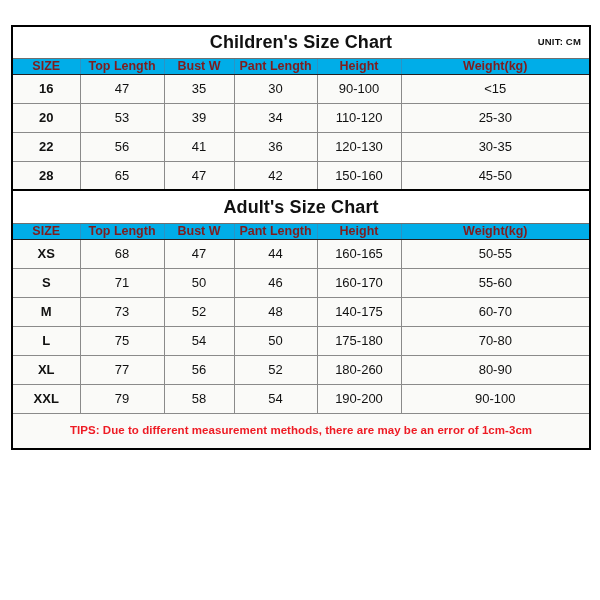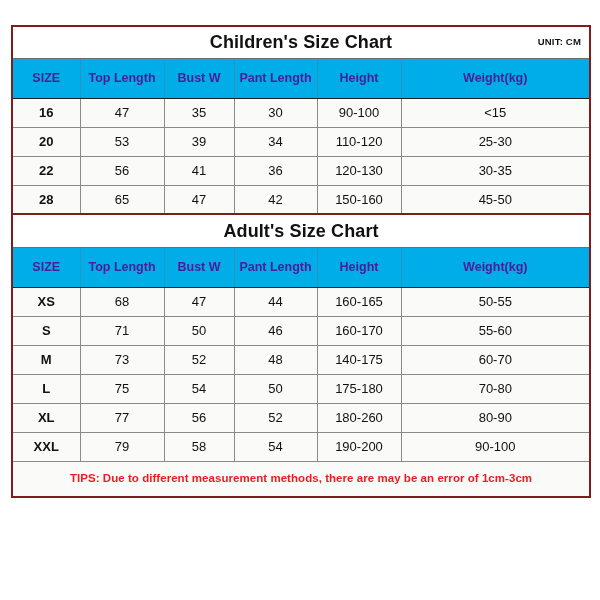--- a/index.html
+++ b/index.html
@@ -26,21 +26,21 @@
     left: 11px;
     top: 25px;
     width: 578px;
   }
 
   table.size-table {
     width: 578px;
     border-collapse: collapse;
     table-layout: fixed;
     background: #fafaf8;
-    border: 2px solid #7f1d1d;
+    border: 2px solid #000000;
   }
 
   table.size-table + table.size-table {
     border-top: 0;
   }
 
   .size-table td,
   .size-table th {
     border: 1px solid #8a8a8a;
     padding: 0;
@@ -81,24 +81,24 @@
     transform: translateY(-50%);
     font-size: 9.5px;
     font-weight: bold;
     color: #111111;
     letter-spacing: 0.2px;
   }
 
   
   tr.header-row th {
     background: #00ade8;
-    color: #4c1d95;
+    color: #7f1d1d;
     font-weight: bold;
     font-size: 12.5px;
-    height: 40px;
+    height: 16px;
     border-color: #2b93c4;
     border-top: 1px solid #231f20;
     border-bottom: 1px solid #231f20;
     margin-top: 46px;
   }
 
   tr.header-row th:first-child { border-left: 0; }
   tr.header-row th:last-child  { border-right: 0; }
 
   

